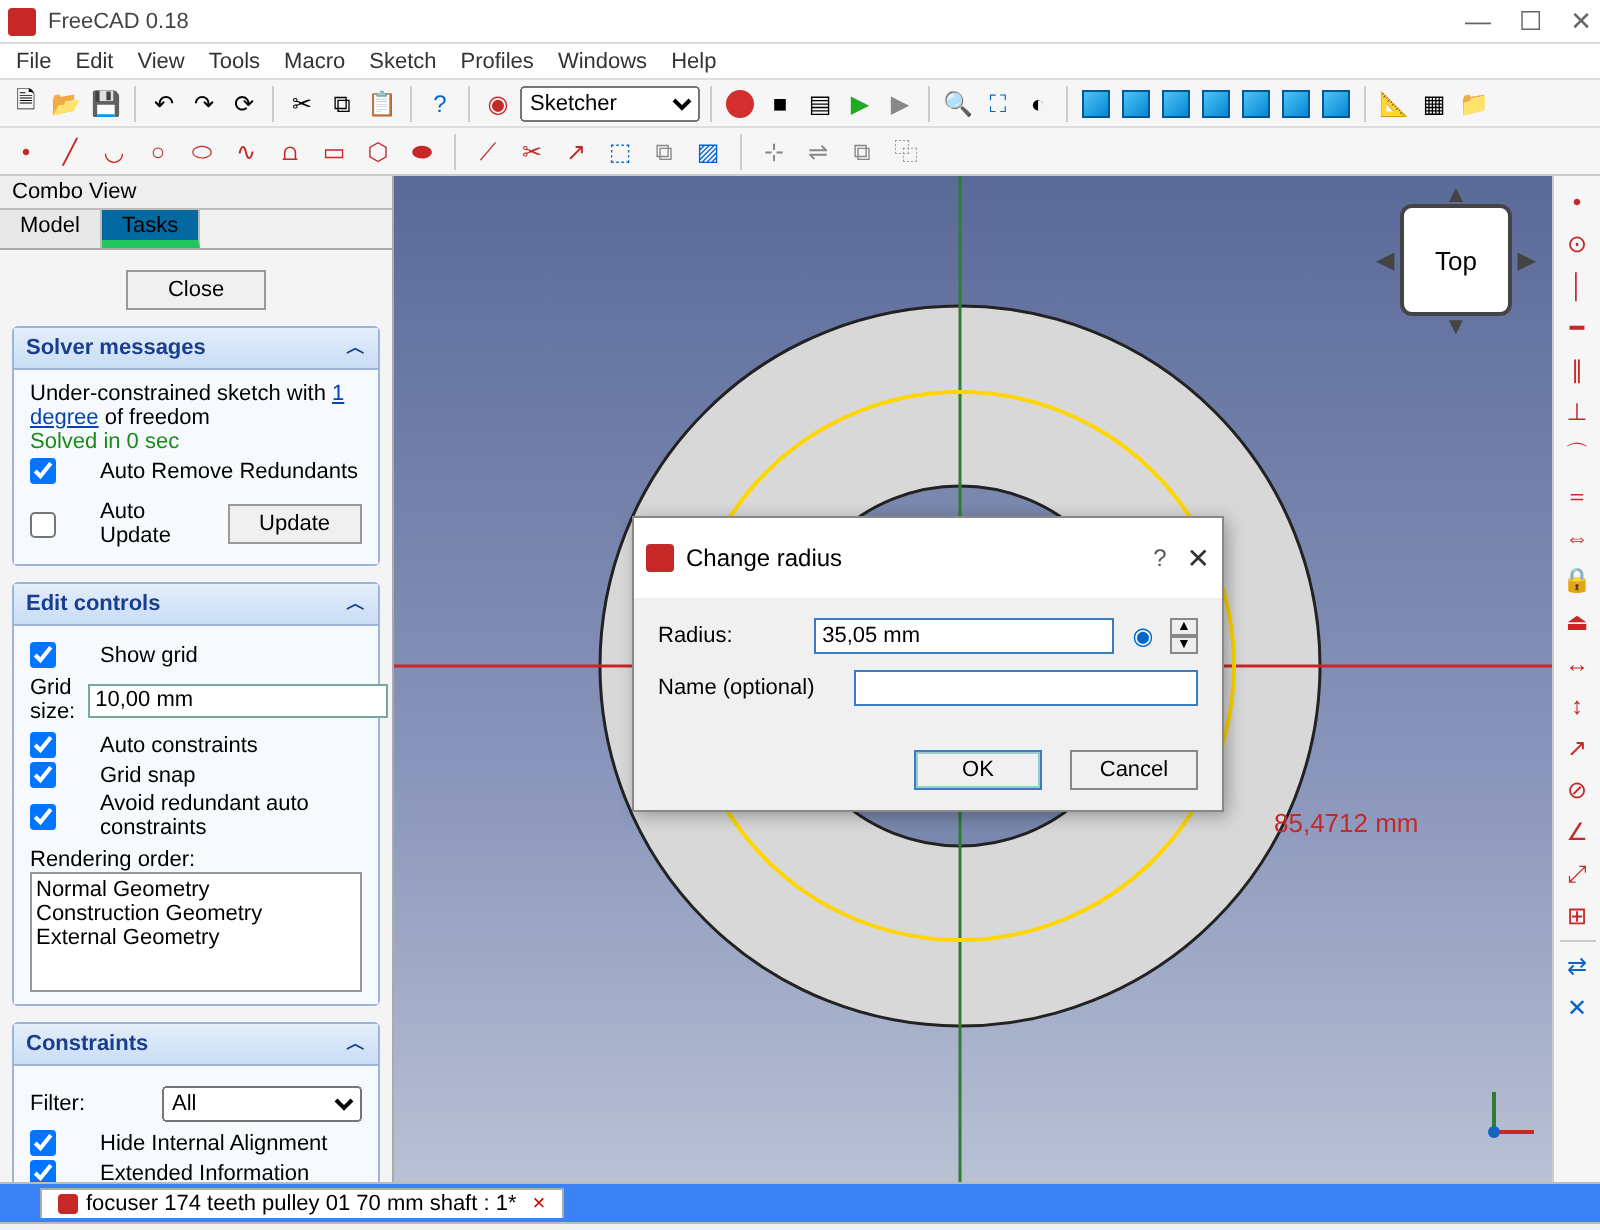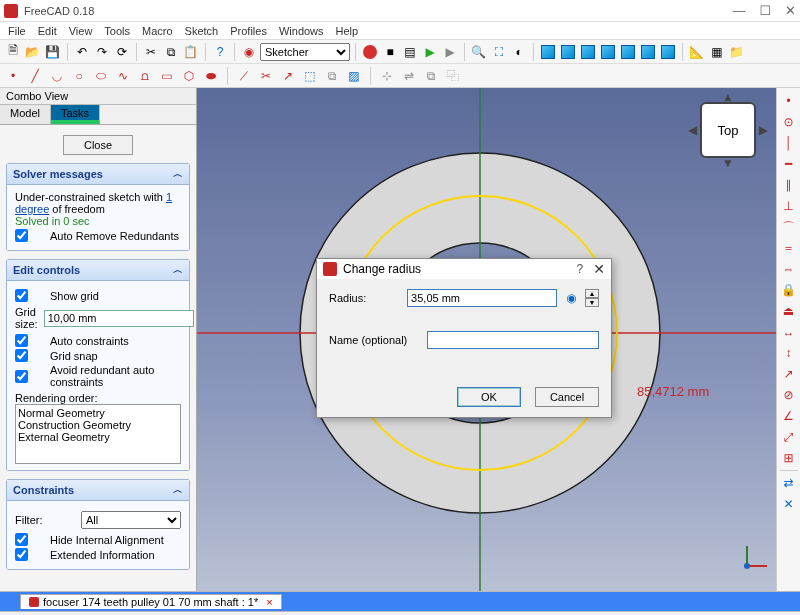--- a/index.html
+++ b/index.html
@@ -71,49 +71,49 @@
               display:flex; align-items:center; padding:0 20px; font-size:11px; }
   .doc-tab { background:#fff; border:1px solid #aaa; border-bottom:none;
              padding:1px 8px; display:flex; align-items:center; gap:4px;}
   .doc-tab .dot{ width:10px;height:10px;background:#c62828;border-radius:2px;}
   .doc-tab .close{ color:#c00; margin-left:4px; cursor:pointer;}
   .statusbar { height:18px; background:#f0f0f0; border-top:1px solid #bbb;
                display:flex; align-items:center; font-size:10px; color:#333;
                padding:0 6px; gap:10px; }
   .dialog { position:absolute; left:316px; top:258px; width:296px;
             background:#f0f0f0; border:1px solid #888; box-shadow:2px 2px 8px rgba(0,0,0,.3);}
-  .dlg-title { height:20px; background:#fff; display:flex; align-items:center;
+  .dlg-title { height:40px; background:#fff; display:flex; align-items:center;
                padding:0 6px; font-size:12px; }
   .dlg-title .ico { width:14px;height:14px;background:#c62828;border-radius:2px;
                     margin-right:6px;}
   .dlg-title .t { flex:1; }
   .dlg-title .q { margin-right:10px; color:#555; cursor:pointer;}
   .dlg-title .x { color:#333; cursor:pointer; font-size:14px;}
   .dlg-body { padding:10px 12px; }
-  .dlg-row { display:flex; align-items:center; gap:8px; margin-bottom:24px;}
+  .dlg-row { display:flex; align-items:center; gap:8px; margin-bottom:8px;}
   .dlg-row .lbl { width:90px; font-size:11px;}
   .dlg-row input { flex:1; height:18px; font-size:11px; border:1px solid #3b7bbf;
                    padding:0 3px;}
   .spin { display:flex; flex-direction:column; margin-left:-1px;}
   .spin div { width:14px; height:9px; border:1px solid #888; background:#eee;
               font-size:7px; line-height:7px; text-align:center; cursor:pointer;}
   .dlg-btns { display:flex; justify-content:flex-end; gap:14px; padding:4px 12px 10px;}
   .dlg-btns button { width:64px; height:20px; font-size:11px;
                      background:#f0f0f0; border:1px solid #888;}
   .dlg-btns .ok { border:1px solid #3b7bbf; box-shadow:0 0 0 1px #9cc inset;}
   .nav-cube { position:absolute; right:20px; top:14px; width:56px; height:56px;
               background:#fff; border:2px solid #444; border-radius:6px;
               display:flex; align-items:center; justify-content:center;
               font-size:13px; cursor:pointer;}
   .nav-cube .arrow { position:absolute; color:#444; font-size:12px;}
   .nav-cube .arrow.n{ top:-14px; left:50%; transform:translateX(-50%);}
   .nav-cube .arrow.s{ bottom:-14px; left:50%; transform:translateX(-50%);}
   .nav-cube .arrow.e{ right:-14px; top:50%; transform:translateY(-50%);}
   .nav-cube .arrow.w{ left:-14px; top:50%; transform:translateY(-50%);}
-  .dim-label { position:absolute; left:440px; top:296px; color:#c62828;
+  .dim-label { position:absolute; left:440px; top:316px; color:#c62828;
                font-size:13px; font-weight:400; pointer-events:none; }
   .chev{ color:#1a3e8c; font-size:10px; cursor:pointer;}
 </style>
 </head>
 <body>
 
 <div class="titlebar">
   <span class="app-icon"></span>
   <span class="title">FreeCAD 0.18</span>
   <div class="win-btns">
@@ -237,20 +237,27 @@
         </div>
         <div class="group-body">
           <div>
             <span>Under-constrained sketch with </span><span class="link">1 degree</span><span> of freedom</span>
           </div>
           <div class="solved">Solved in 0 sec</div>
           <label>
             <input type="checkbox" checked="" style="">
             <span>Auto Remove Redundants</span>
           </label>
+          <div class="upd-row">
+            <label>
+              <input type="checkbox" style="">
+              <span>Auto Update</span>
+            </label>
+            <button>Update</button>
+          </div>
         </div>
       </div>
 
       <div class="group">
         <div class="group-hdr">
           <span>Edit controls</span>
           <span class="chev">︿</span>
         </div>
         <div class="group-body">
           <label>

